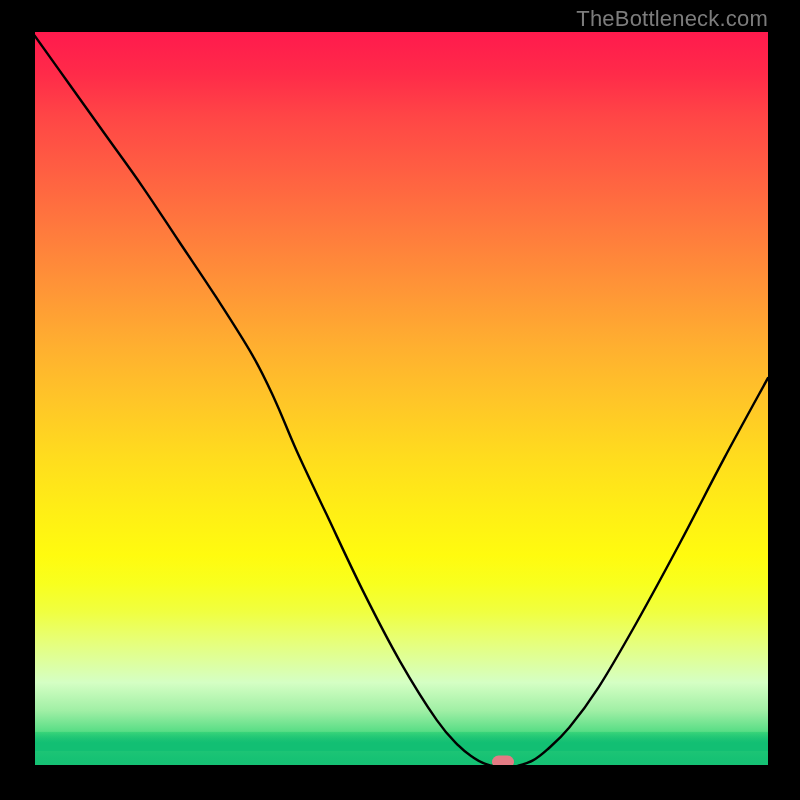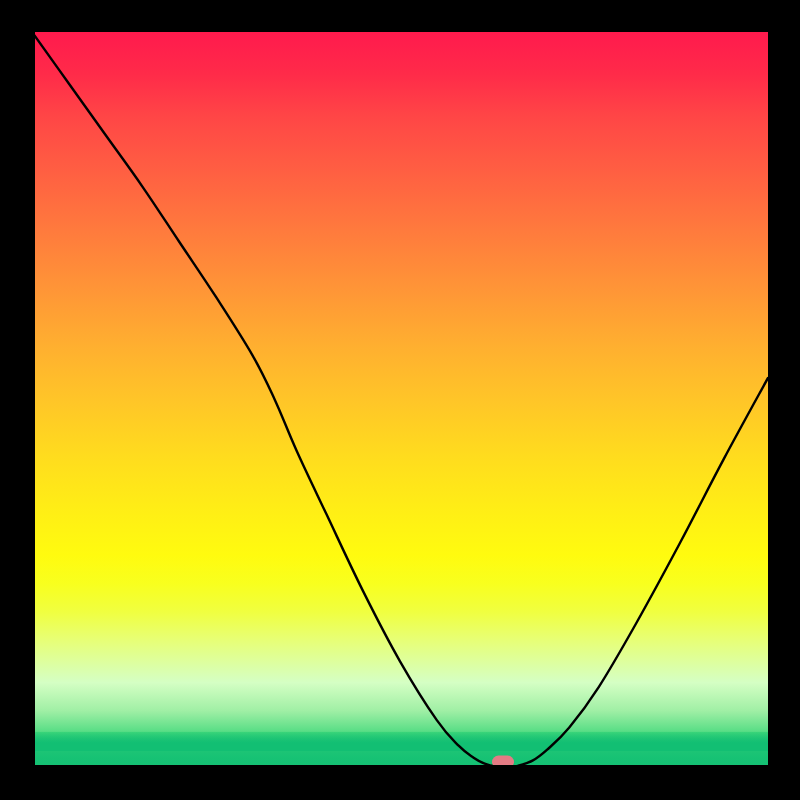--- a/index.html
+++ b/index.html
@@ -107,20 +107,23 @@
     font-weight: 500;
     letter-spacing: 0.2px;
     user-select: none;
   }
 </style>
 </head>
 <body>
 
 <div class="frame">
 
+  <div class="watermark">
+    <span>TheBottleneck.com</span>
+  </div>
 
   <div class="plot">
     <div class="bg-grad"></div>
     <div class="bottom-band"></div>
     <div class="green-line"></div>
 
     <svg class="curve-svg" viewBox="0 0 736 736" preserveAspectRatio="none">
       <path id="curve-path" fill="none" stroke="#000" stroke-width="2.4" stroke-linejoin="round" stroke-linecap="round" d="M 0 0 C 6.6240000000000006 9.273599999999997, 23.552000000000003 32.97279999999999, 36.800000000000004 51.51999999999998 C 50.048 70.06719999999997, 60.35200000000001 84.49279999999997, 73.60000000000001 103.03999999999996 C 86.84800000000001 121.58719999999995, 97.15199999999999 135.35039999999995, 110.39999999999999 154.55999999999995 C 123.648 173.76959999999994, 133.95200000000003 189.88799999999998, 147.20000000000002 209.76 C 160.448 229.632, 170.752 244.42559999999997, 184 264.96 C 197.248 285.4944, 210.20159999999998 305.29279999999994, 220.79999999999998 323.84 C 231.39839999999998 342.3872, 234.93120000000002 350.7776, 242.88000000000002 368 C 250.82880000000003 385.2224, 255.6864 398.9856, 264.96 419.52 C 274.23359999999997 440.0544, 282.4768 456.90880000000004, 294.40000000000003 482.08000000000004 C 306.32320000000004 507.25120000000004, 317.952 532.864, 331.2 559.36 C 344.448 585.856, 354.752 606.096, 368 629.28 C 381.248 652.4639999999999, 394.2016 672.9248, 404.8 688.16 C 415.39840000000004 703.3951999999999, 420.25600000000003 707.16352, 426.88 713.92 C 433.50399999999996 720.67648, 436.9632 722.51648, 441.59999999999997 725.696 C 446.23679999999996 728.87552, 448.6656 729.99424, 452.64 731.584 C 456.6144 733.1737599999999, 459.7056 733.93184, 463.68 734.528 C 467.6544 735.1241600000001, 470.7456 735.02848, 474.72 734.896 C 478.69440000000003 734.76352, 481.12320000000005 734.91808, 485.76000000000005 733.792 C 490.39680000000004 732.66592, 495.18080000000003 731.55456, 500.48 728.64 C 505.7792 725.7254399999999, 508.57599999999996 723.5616, 515.1999999999999 717.6 C 521.824 711.6384, 528.0064 706.7808, 537.28 695.52 C 546.5536 684.2592, 554.7968000000001 673.5871999999999, 566.72 655.04 C 578.6432 636.4928, 588.9472 618.3136000000001, 603.52 592.48 C 618.0928 566.6464, 631.7823999999999 541.328, 647.68 511.52 C 663.5776 481.712, 675.9423999999999 456.688, 691.8399999999999 426.88 C 707.7375999999999 397.072, 728.0512 360.4928, 736 345.91999999999996"></path>
       <path id="baseline-path" fill="none" stroke="#000" stroke-width="3" d="M 0 735 L 736 735"></path>
     </svg>

